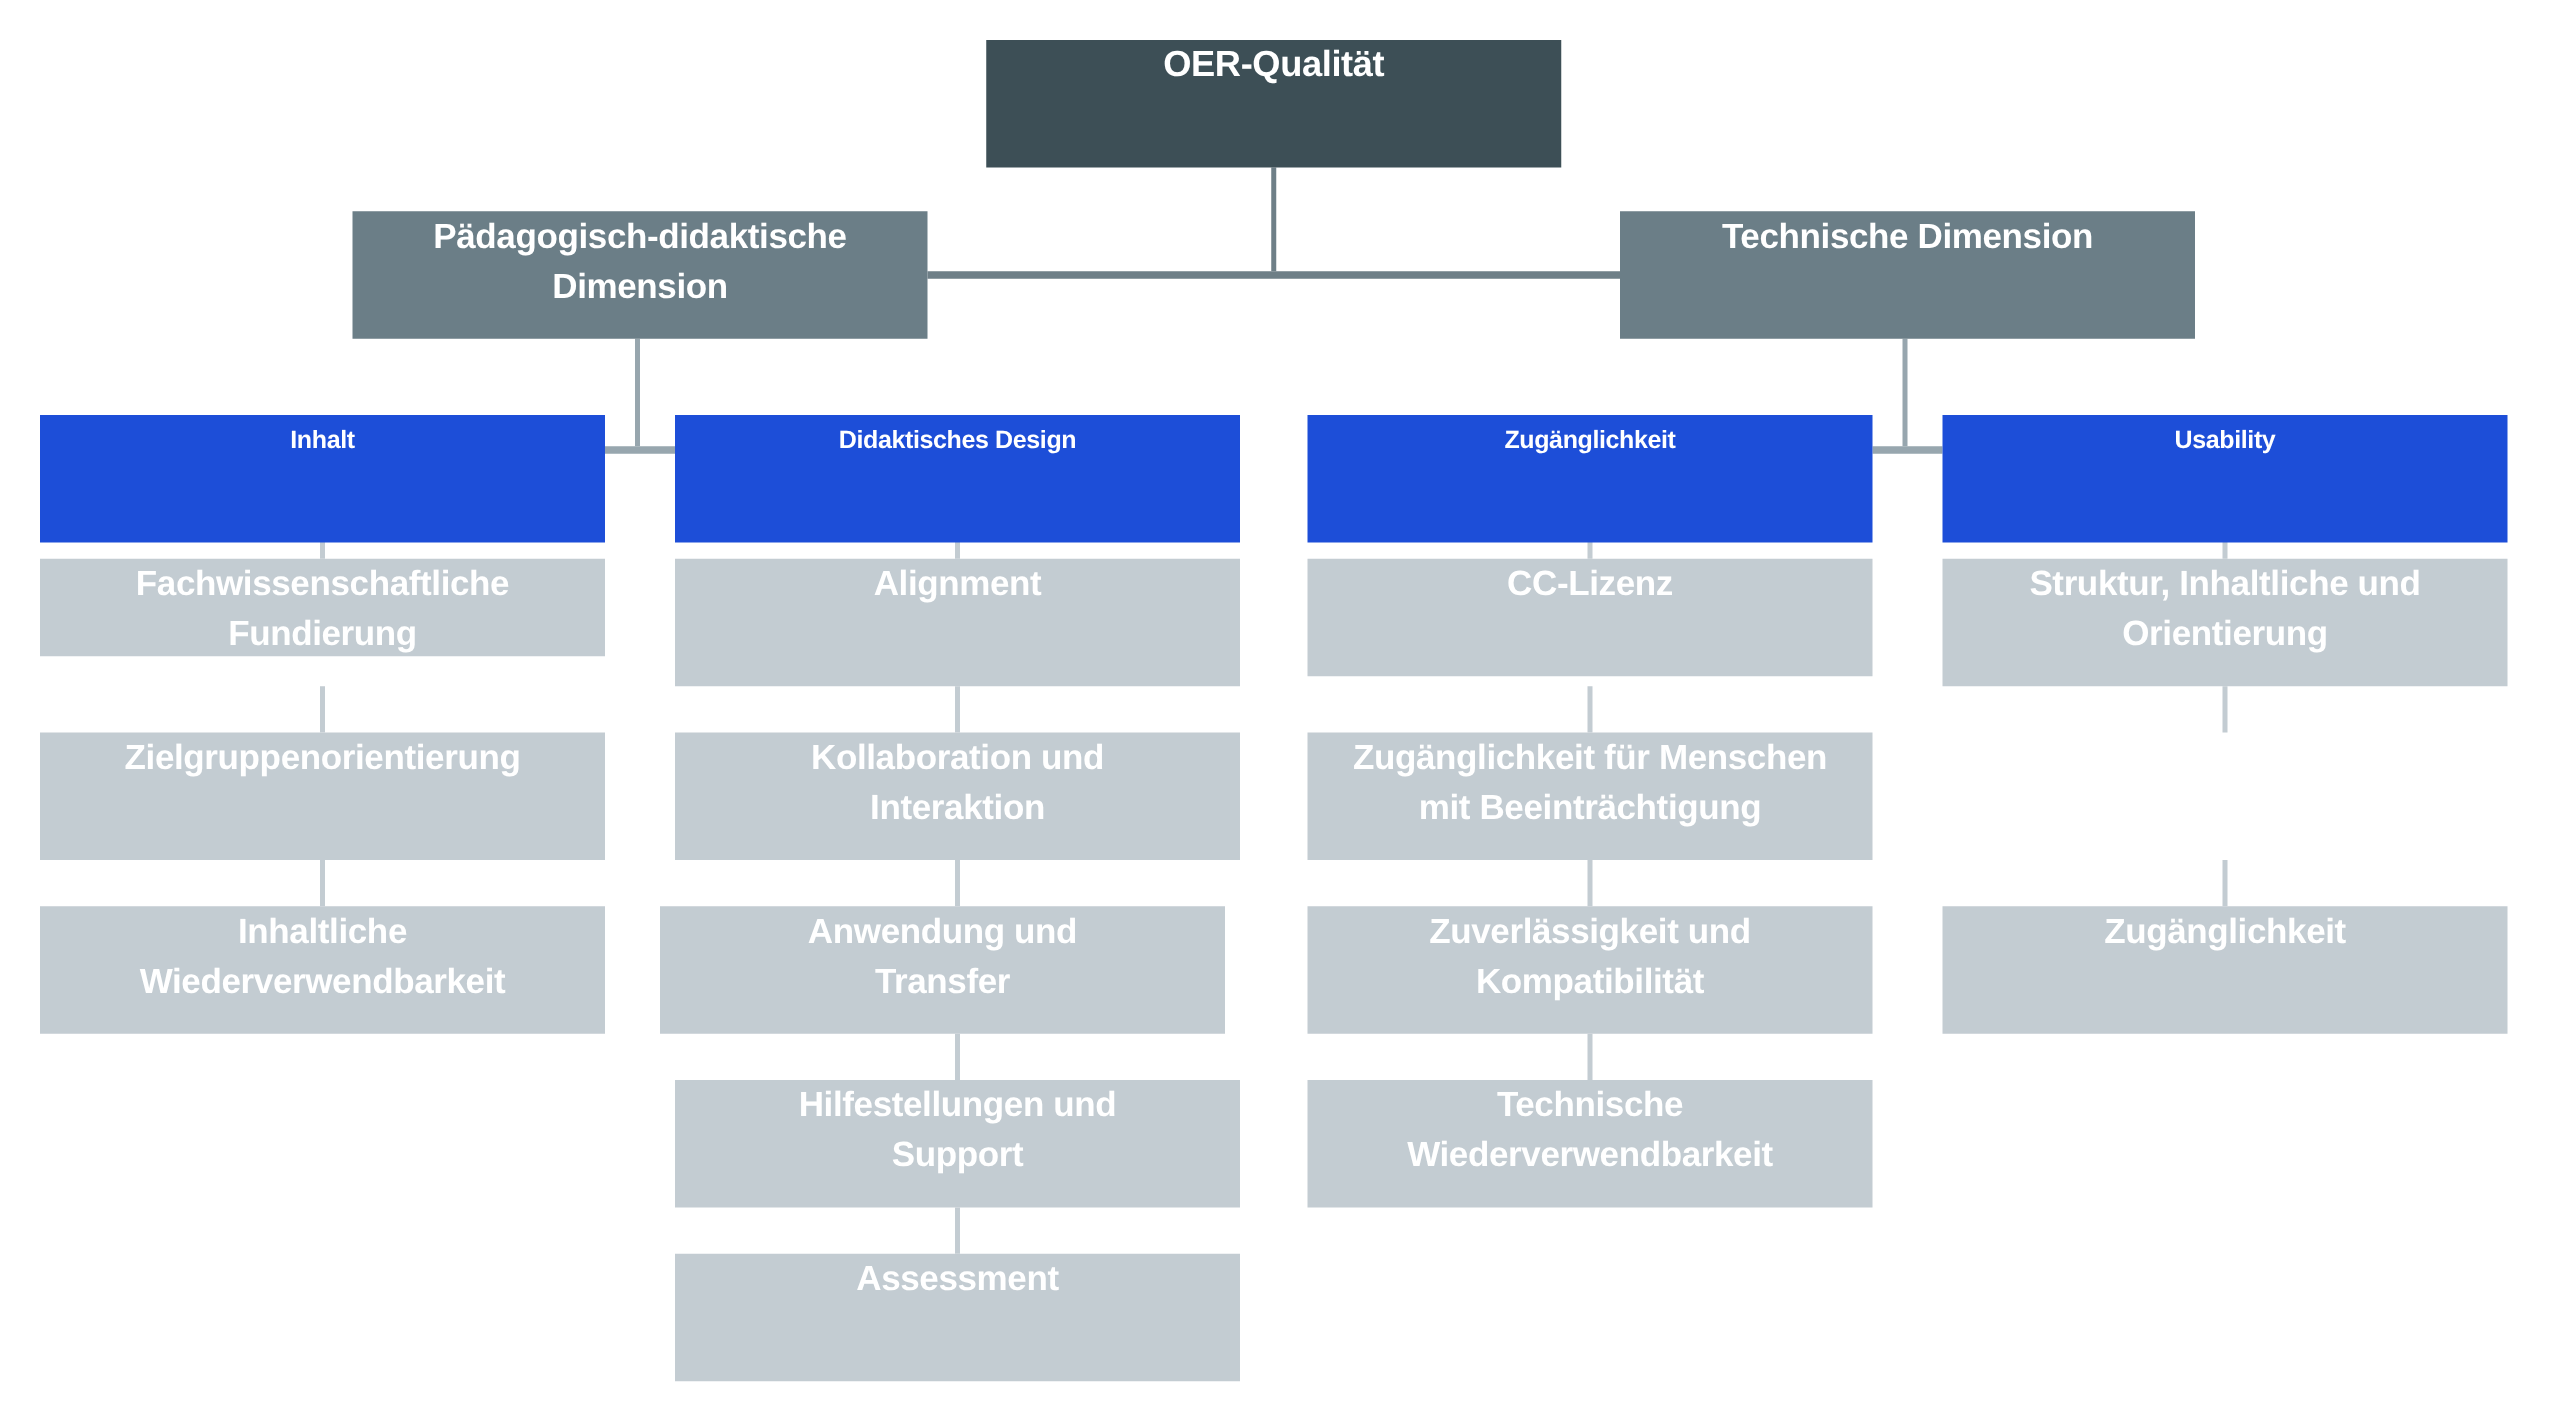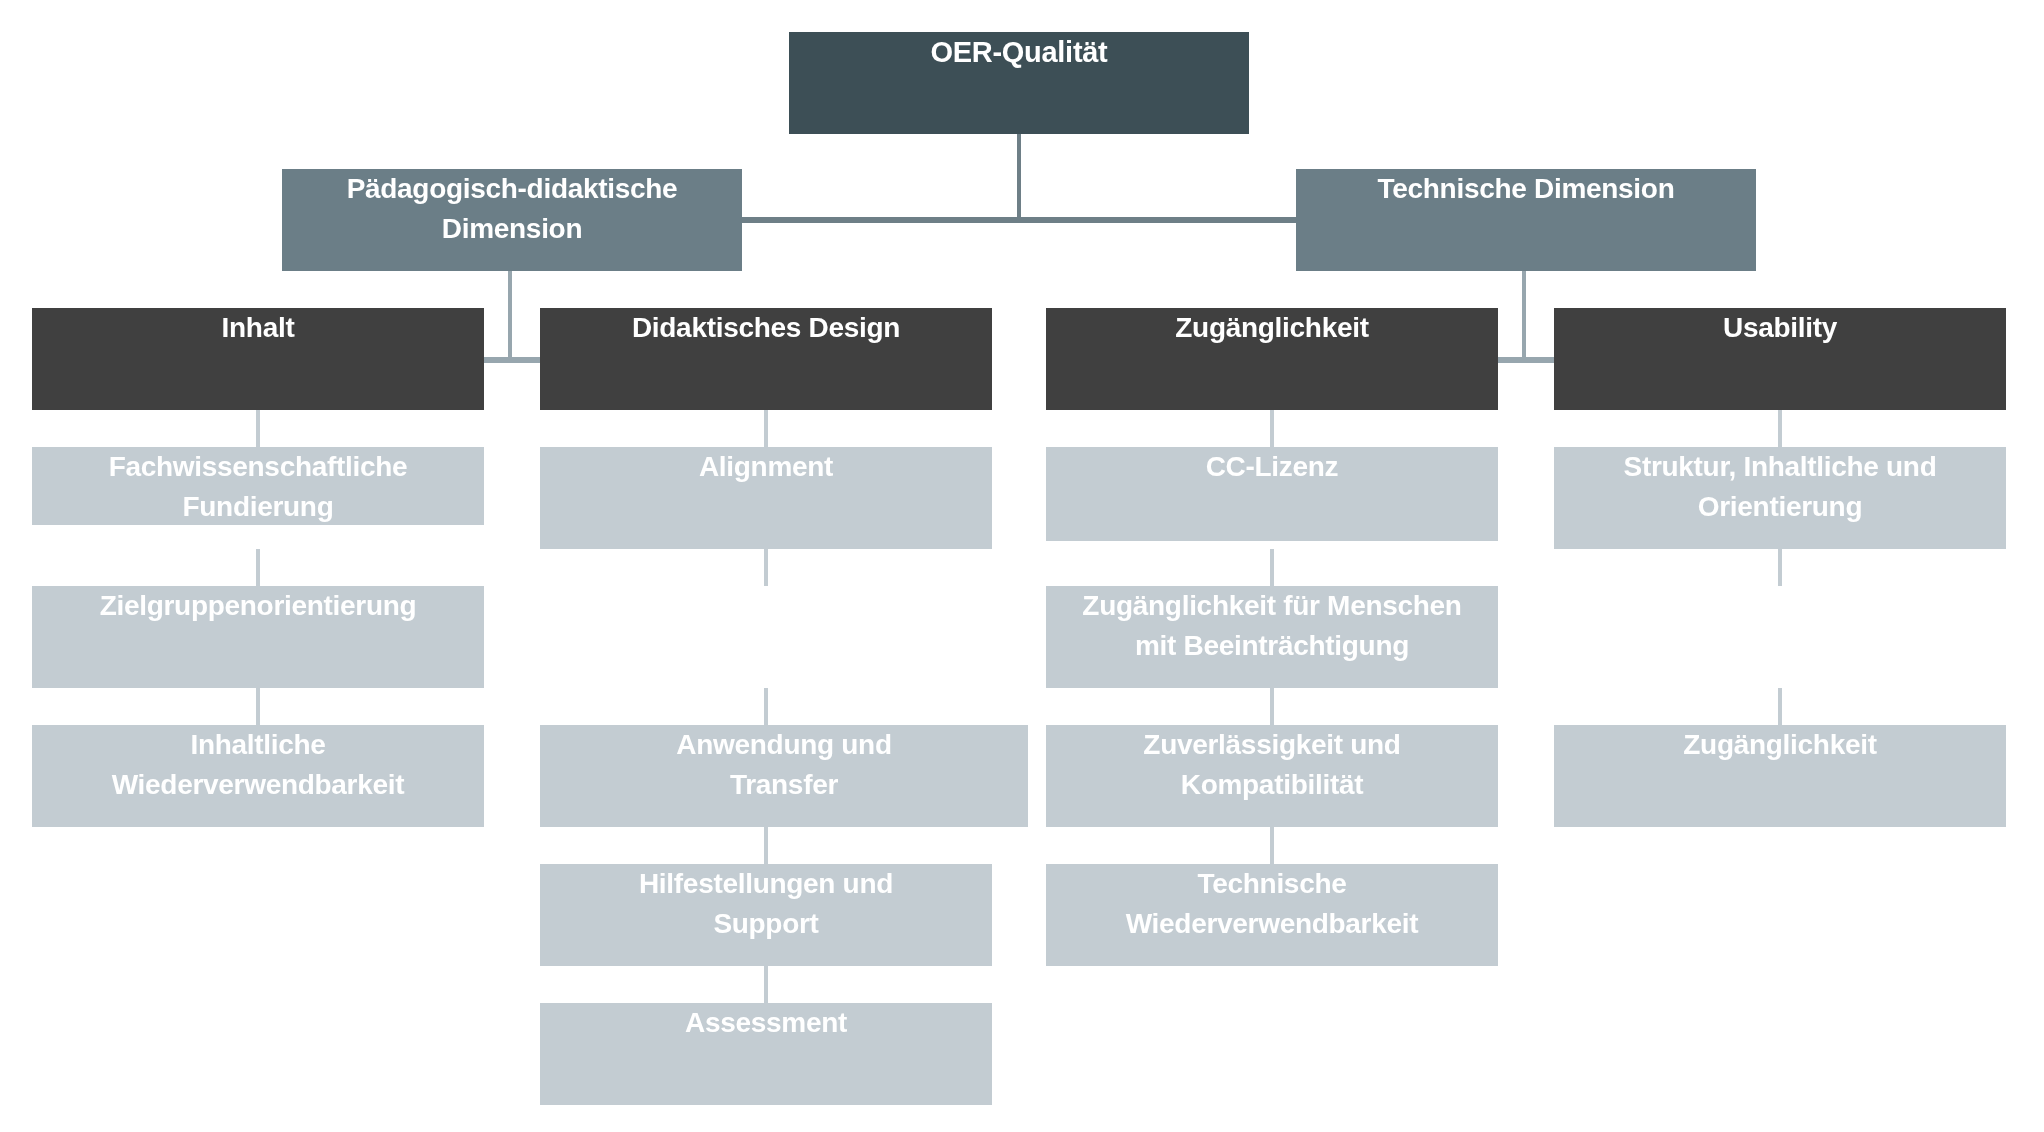--- a/index.html
+++ b/index.html
@@ -25,21 +25,21 @@
     box-sizing: border-box;
     padding: 0 6px;
   }
   .lbl {
     white-space: pre-line;
     line-height: 40px;
     letter-spacing: -0.3px;
   }
   .root-lvl { background: #3d4f56; font-size: 29px; }
   .dim-lvl  { background: #6b7e87; font-size: 28px; }
-  .cat-lvl  { background: #404040; font-size: 28px; }
+  .cat-lvl  { background: #1d4ed8; font-size: 20px; margin-top: 24px; }
   .item-lvl { background: #c3ccd2; font-size: 28px; }
   .conn { position: absolute; }
   .conn.dark  { background: #6e7f87; }
   .conn.mid   { background: #97a6ae; }
   .conn.light { background: #c3ccd2; }
 </style>
 </head>
 <body>
 
 <div class="canvas">
@@ -104,21 +104,25 @@
     <span class="lbl">Zielgruppenorientierung</span>
   </div>
   <div class="box item-lvl" style="left:32px;top:725px;width:452px;height:102px">
     <span class="lbl">Inhaltliche
 Wiederverwendbarkeit</span>
   </div>
 
   <div class="box item-lvl" style="left:540px;top:447px;width:452px;height:102px">
     <span class="lbl">Alignment</span>
   </div>
-  <div class="box item-lvl" style="left:540px;top:725px;width:488px;height:102px">
+  <div class="box item-lvl" style="left:540px;top:586px;width:452px;height:102px">
+    <span class="lbl">Kollaboration und
+Interaktion</span>
+  </div>
+  <div class="box item-lvl" style="left:528px;top:725px;width:452px;height:102px">
     <span class="lbl">Anwendung und
 Transfer</span>
   </div>
   <div class="box item-lvl" style="left:540px;top:864px;width:452px;height:102px">
     <span class="lbl">Hilfestellungen und
 Support</span>
   </div>
   <div class="box item-lvl" style="left:540px;top:1003px;width:452px;height:102px">
     <span class="lbl">Assessment</span>
   </div>

